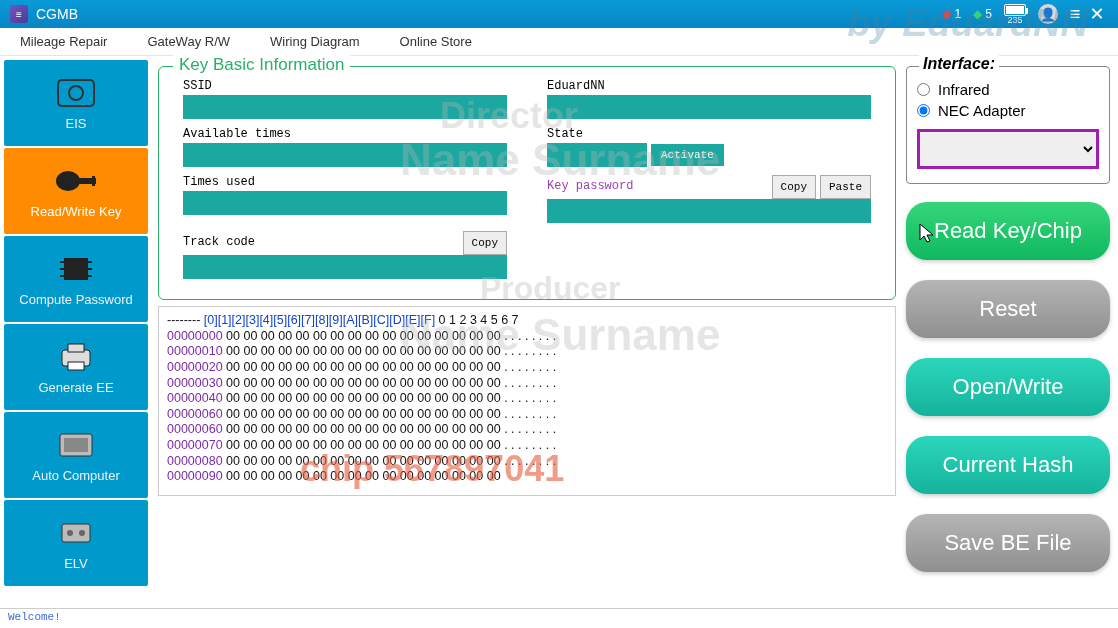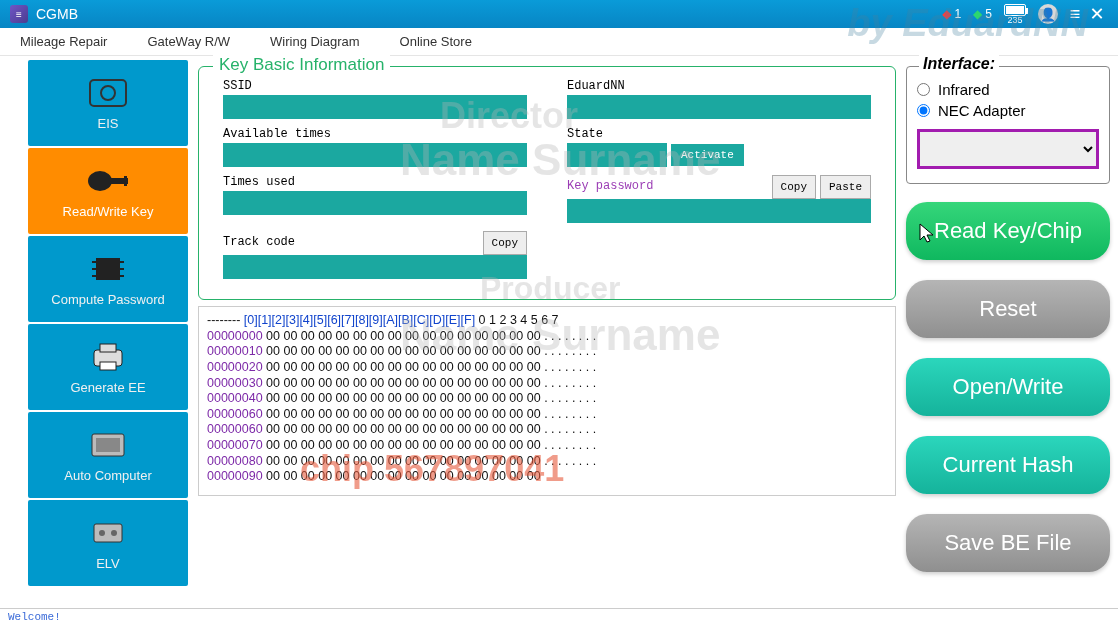--- a/index.html
+++ b/index.html
@@ -31,21 +31,21 @@
 .wm-chip { top: 448px; left: 300px; font-size: 36px; color: rgba(230,90,60,0.6); font-weight:bold;}
 
 
 .menubar { height: 28px; background: #fff; display: flex; align-items: center; padding: 0 20px; border-bottom: 1px solid #e5e5e5; }
 .menubar .item { margin-right: 40px; font-size: 13px; color: #333; cursor: pointer; }
 
 
 .main { display: flex; height: 544px; padding: 4px 8px 0 4px; gap: 10px; }
 
 
-.sidebar { width: 160px; display: flex; flex-direction: column; gap: 2px; margin-left: 24px; }
+.sidebar { width: 144px; display: flex; flex-direction: column; gap: 2px; }
 .side-btn { height: 86px; background: #0099cc; color: #f0f0f0; display: flex; flex-direction: column; align-items: center; justify-content: center; cursor: pointer; font-size: 13px; border-radius: 2px;}
 .side-btn.active { background: #ff8c00; color:#fefefe; }
 .side-btn .ico { width: 48px; height: 34px; margin-bottom: 6px; display:flex; align-items:center; justify-content:center;}
 .side-btn .ico svg { width:100%; height:100%; }
 
 
 .center { flex: 1; display: flex; flex-direction: column; }
 .fieldset { border: 1px solid #26b26a; border-radius: 6px; padding: 12px 24px 20px; position: relative; margin-top: 6px;}
 .fieldset-title { position: absolute; top: -12px; left: 14px; background: #fff; padding: 0 6px; color: #26b26a; font-size: 17px; font-weight: 500; }
 .fields { display: grid; grid-template-columns: 1fr 1fr; gap: 8px 40px; }

